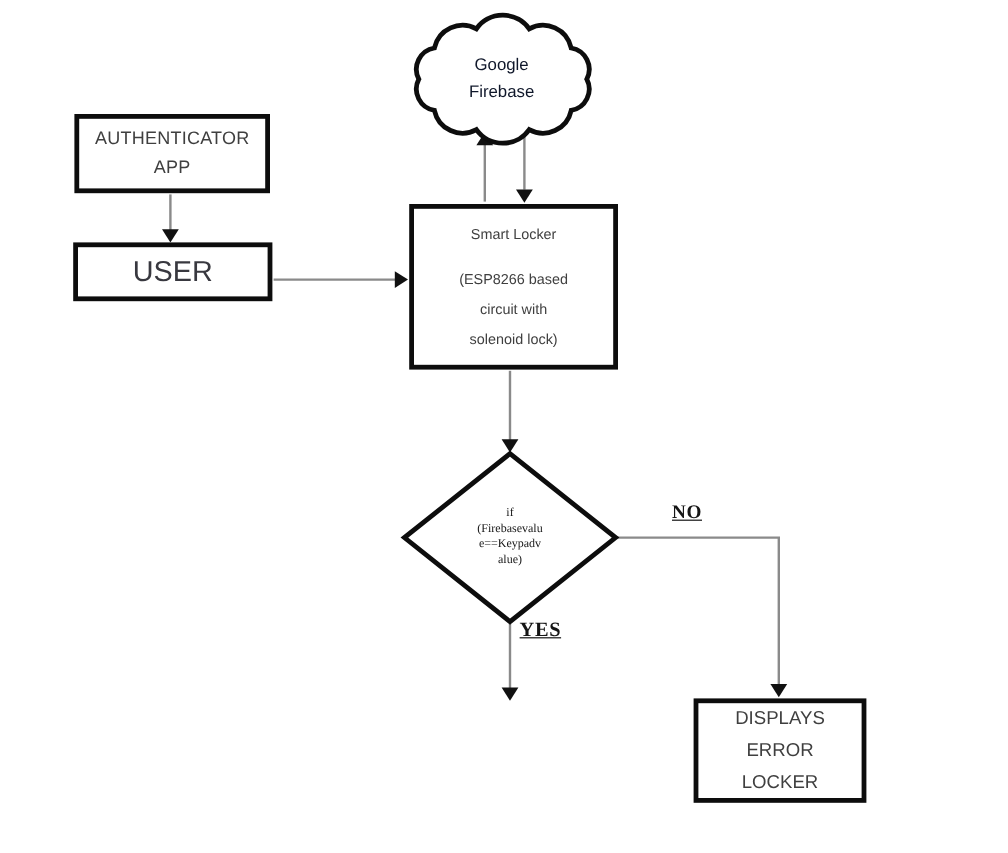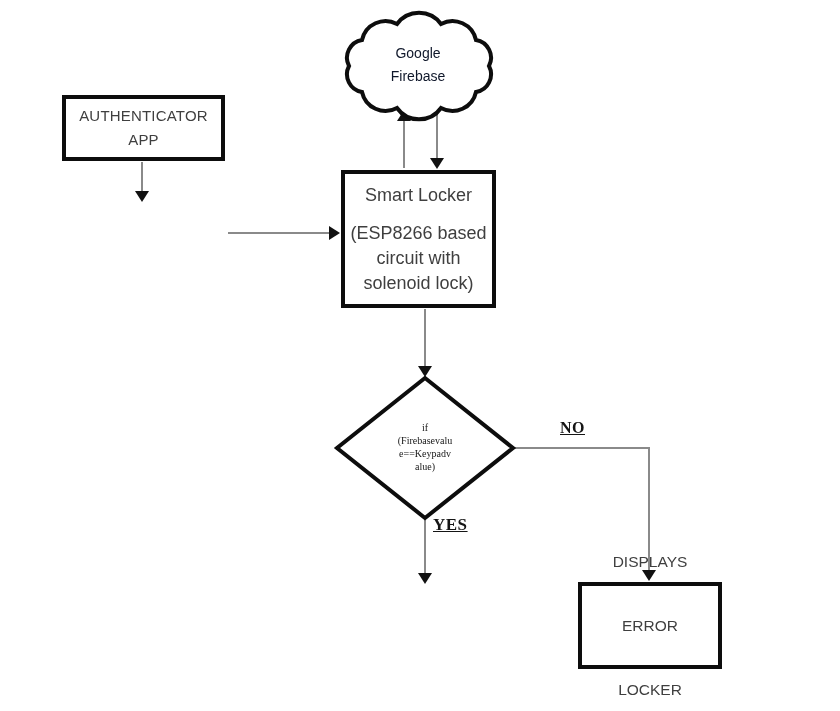--- a/index.html
+++ b/index.html
@@ -24,24 +24,24 @@
     display: flex;
     flex-direction: column;
     align-items: center;
     justify-content: center;
     text-align: center;
     color: #3f3f3f;
   }
   .box span { display: block; }
   .auth-box   { left: 62px;  top: 95px;  width: 163px; height: 66px;  font-size: 15px; line-height: 24px; letter-spacing: 0.2px; }
   .user-box   { left: 61px;  top: 202px; width: 166px; height: 49px;  font-size: 24px; line-height: 28px; color: #38383f; }
-  .locker-box { left: 341px; top: 170px; width: 155px; height: 138px; font-size: 18px; line-height: 25px; }
+  .locker-box { left: 341px; top: 170px; width: 174px; height: 138px; font-size: 12px; line-height: 25px; }
   .locker-box .line-first { margin-bottom: 13px; }
   .unlocks-box{ left: 345px; top: 585px; width: 160px; height: 91px;  font-size: 17px; line-height: 29px; }
-  .error-box  { left: 578px; top: 582px; width: 144px; height: 87px;  font-size: 15.5px; line-height: 27px; gap: 37px; }
+  .error-box  { left: 578px; top: 582px; width: 144px; height: 87px;  font-size: 15.5px; line-height: 27px; }
   .cloud-label {
     position: absolute;
     left: 358px; top: 42px; width: 120px;
     text-align: center;
     font-size: 14px; line-height: 23px;
     color: #0f172a;
   }
   .cloud-label span { display: block; }
   .decision-label {
     position: absolute;
@@ -105,20 +105,23 @@
   <div class="cloud-label">
     <span>Google</span>
     <span>Firebase</span>
   </div>
 
   <div class="box auth-box">
     <span>AUTHENTICATOR</span>
     <span>APP</span>
   </div>
 
+  <div class="box user-box">
+    <span>USER</span>
+  </div>
 
   <div class="box locker-box">
     <span class="line-first">Smart Locker</span>
     <span>(ESP8266 based</span>
     <span>circuit with</span>
     <span>solenoid lock)</span>
   </div>
 
 
   <div class="box error-box">

